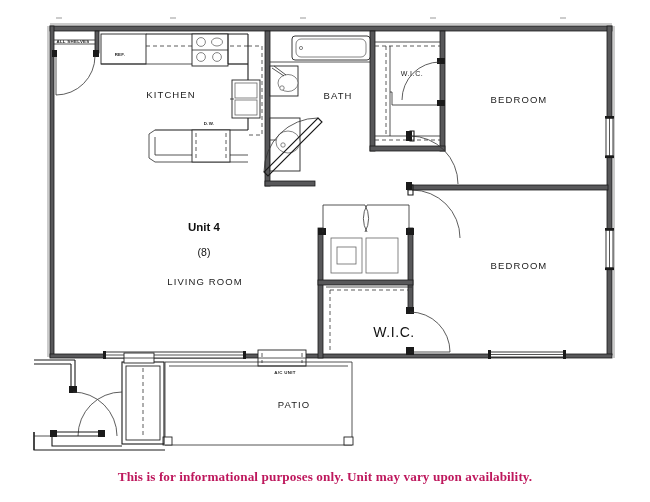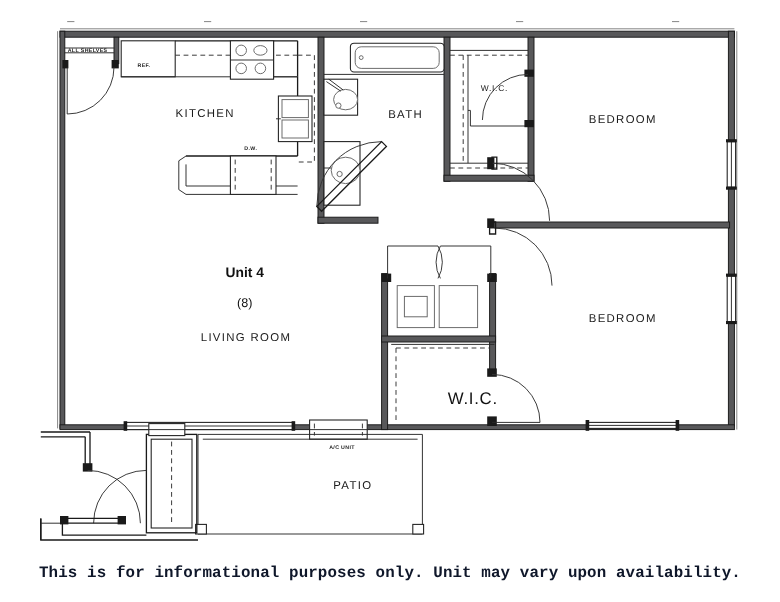--- a/index.html
+++ b/index.html
@@ -126,24 +126,24 @@
     left: 0;
     top: 452px;
     width: 650px;
     height: 50px;
     display: flex;
     align-items: center;
     justify-content: center;
     background: #ffffff;
   }
   #caption-text {
-    font-family: Liberation Mono, monospace;
+    font-family: Liberation Serif, serif;
     font-size: 13.2px;
     font-weight: bold;
-    color: #0f172a;
+    color: #be185d;
     text-align: right;
     letter-spacing: 0.1px;
     white-space: nowrap;
   }
 </style>
 </head>
 <body>
 
 <div id="floorplan-page">
 

